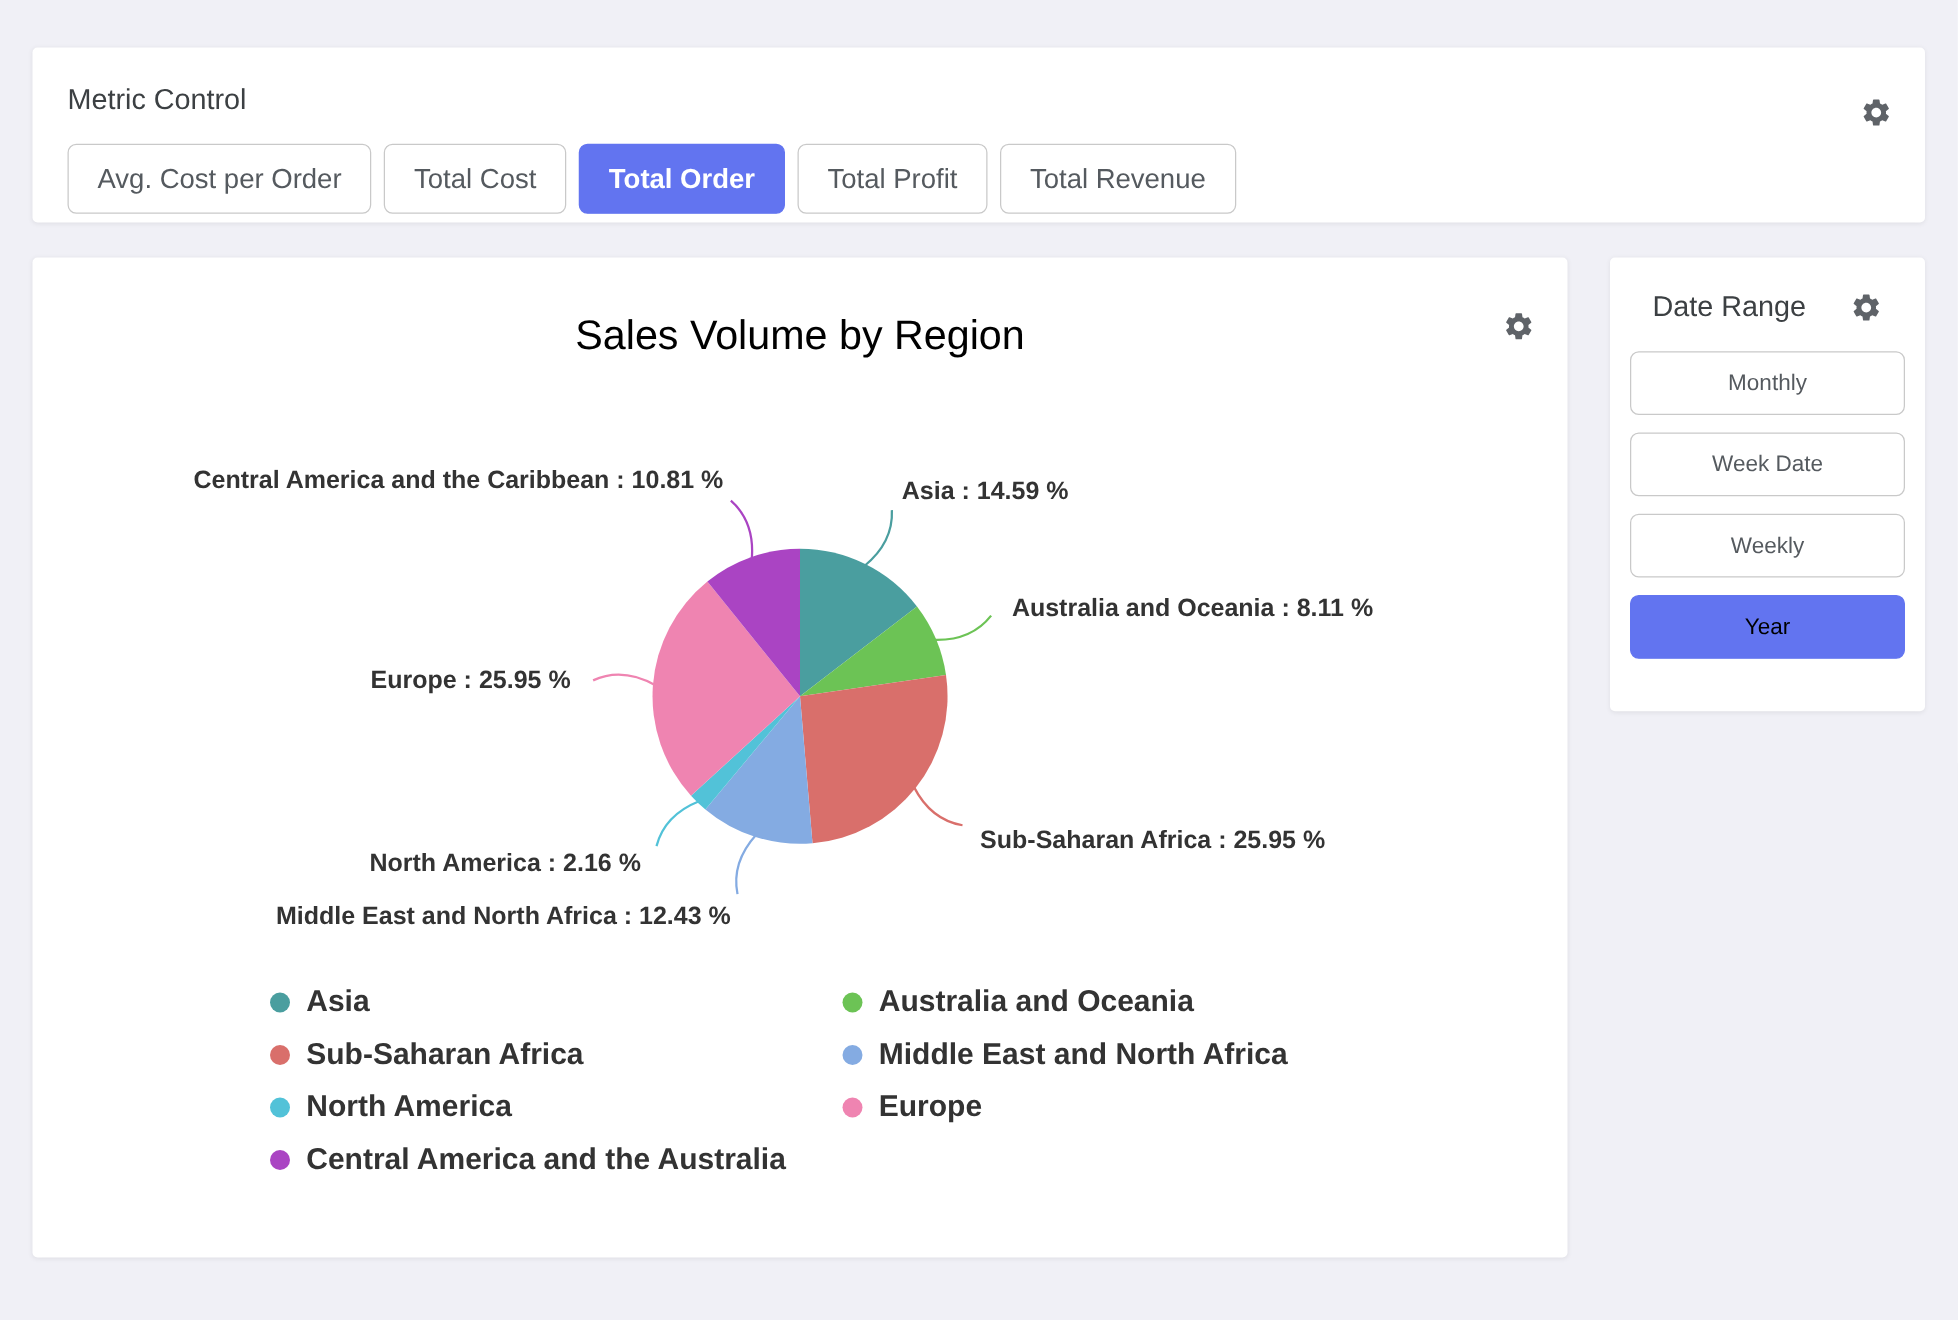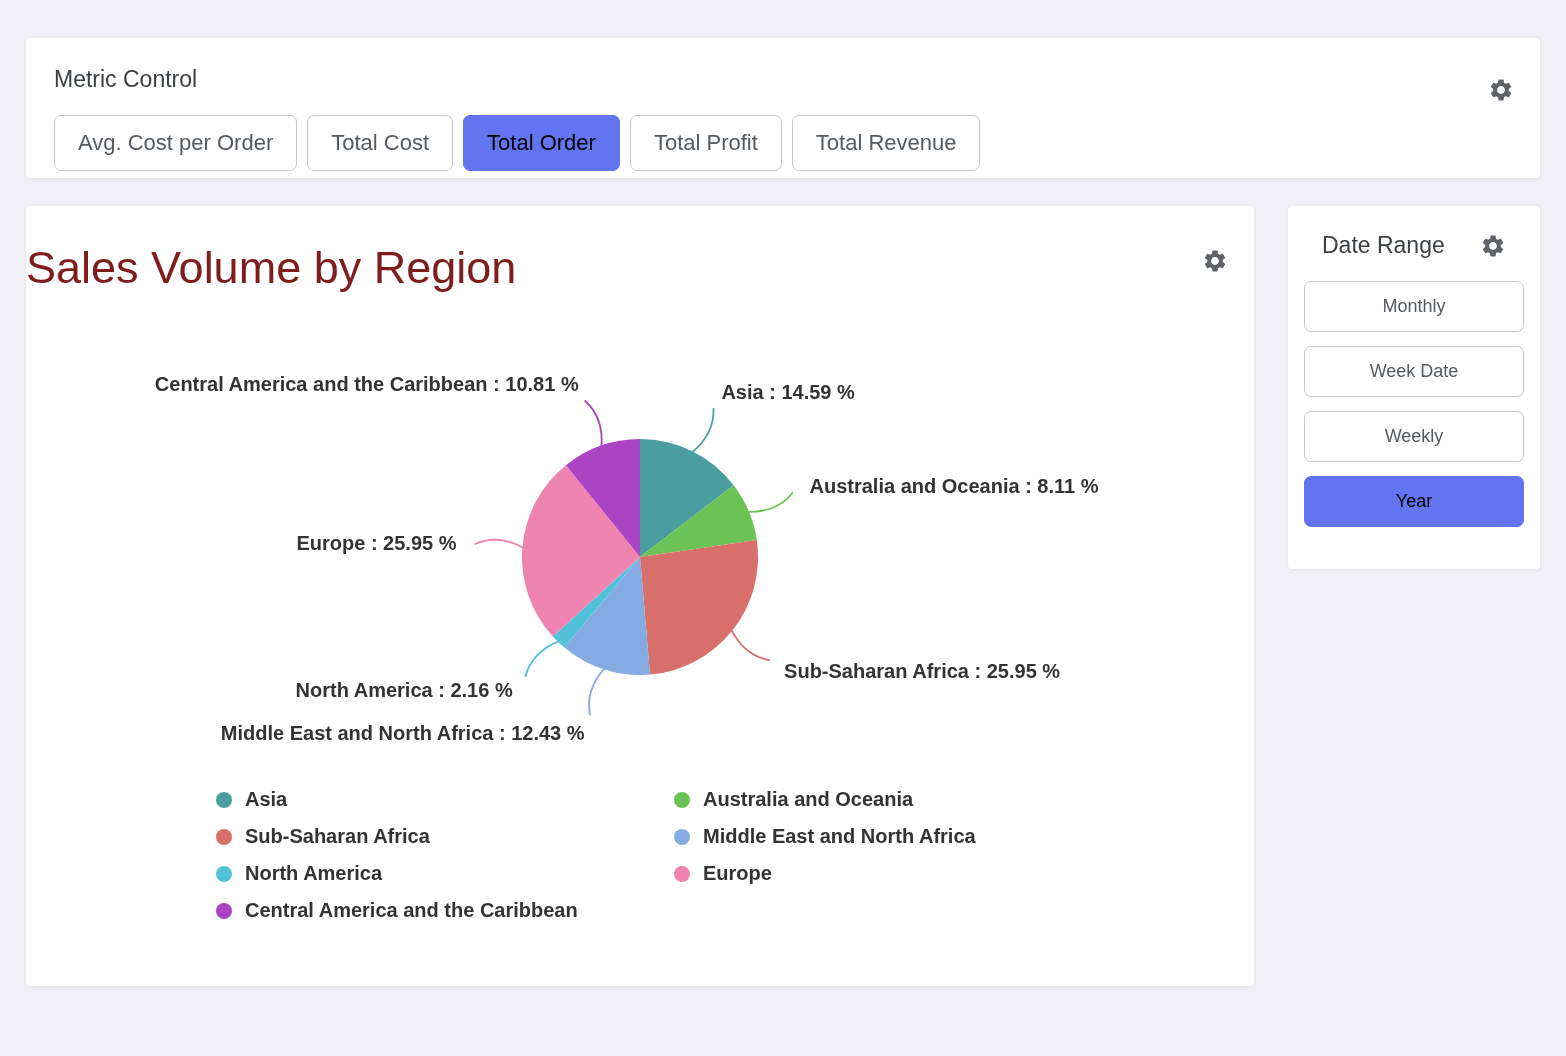--- a/index.html
+++ b/index.html
@@ -41,63 +41,64 @@
     border: 1px solid #c9c9c9;
     border-radius: 7px;
     background: #fff;
     color: #555a5f;
     cursor: pointer;
     white-space: nowrap;
   }
   .pill.active {
     background: var(--accent, #6274f0);
     border-color: var(--accent, #6274f0);
-    color: #000000;
+    color: #ffffff;
+    font-weight: bold;
   }
 
   .gear-abs { position: absolute; line-height: 0; cursor: pointer; }
   .metric-card .gear-abs { top: 39px; right: 26px; }
   .chart-card .gear-abs { top: 42px; right: 26px; }
 
   
   .lower { display: flex; gap: 34px; align-items: flex-start; }
 
   .chart-card {
     position: relative;
     width: 1228px;
     box-sizing: border-box;
     padding: 42px 0 64px;
   }
   .chart-title {
     margin: 0;
-    text-align: left;
-    font-size: 45px;
+    text-align: center;
+    font-size: 33px;
     font-weight: 400;
-    color: #7f1d1d;
+    color: #000000;
     line-height: 40px;
   }
   svg.pie { display: block; margin-top: 4px; }
   svg.pie text {
     font-family: "Liberation Sans", sans-serif;
     font-size: 20px;
     font-weight: 700;
     fill: #333;
   }
 
   .legend {
     display: grid;
     grid-template-columns: 458px auto;
     row-gap: 14px;
     margin: 16px 0 0 190px;
   }
   .legend-item {
     display: flex;
     align-items: center;
     gap: 13px;
-    font-size: 20px;
+    font-size: 24px;
     font-weight: 700;
     color: #333;
     cursor: pointer;
   }
   .legend-dot {
     width: 16px;
     height: 16px;
     border-radius: 50%;
     flex: 0 0 auto;
   }
@@ -210,21 +211,21 @@
           <div class="legend-item">
             <span class="legend-dot" style="background: rgb(82, 194, 216);"></span>
             <span>North America</span>
           </div>
           <div class="legend-item">
             <span class="legend-dot" style="background: rgb(239, 132, 177);"></span>
             <span>Europe</span>
           </div>
           <div class="legend-item">
             <span class="legend-dot" style="background: rgb(170, 68, 195);"></span>
-            <span>Central America and the Caribbean</span>
+            <span>Central America and the Australia</span>
           </div>
         </div>
     </section>
 
     <aside class="card date-card">
       <div class="date-head">
         <h2 class="panel-title">Date Range</h2>
         <span class="gear-inline">
           <svg viewBox="0 0 24 24" width="26" height="26">
               <path fill="#5f6368" d="M19.14 12.94c.04-.3.06-.61.06-.94 0-.32-.02-.64-.07-.94l2.03-1.58c.18-.14.23-.41.12-.61l-1.92-3.32c-.12-.22-.37-.29-.59-.22l-2.39.96c-.5-.38-1.03-.7-1.62-.94l-.36-2.54c-.04-.24-.24-.41-.48-.41h-3.84c-.24 0-.43.17-.47.41l-.36 2.54c-.59.24-1.13.57-1.62.94l-2.39-.96c-.22-.08-.47 0-.59.22L2.74 8.87c-.12.21-.08.47.12.61l2.03 1.58c-.05.3-.09.63-.09.94s.02.64.07.94l-2.03 1.58c-.18.14-.23.41-.12.61l1.92 3.32c.12.22.37.29.59.22l2.39-.96c.5.38 1.03.7 1.62.94l.36 2.54c.05.24.24.41.48.41h3.84c.24 0 .44-.17.47-.41l.36-2.54c.59-.24 1.13-.56 1.62-.94l2.39.96c.22.08.47 0 .59-.22l1.92-3.32c.12-.22.07-.47-.12-.61l-2.01-1.58zM12 15.6c-1.98 0-3.6-1.62-3.6-3.6s1.62-3.6 3.6-3.6 3.6 1.62 3.6 3.6-1.62 3.6-3.6 3.6z"></path>

